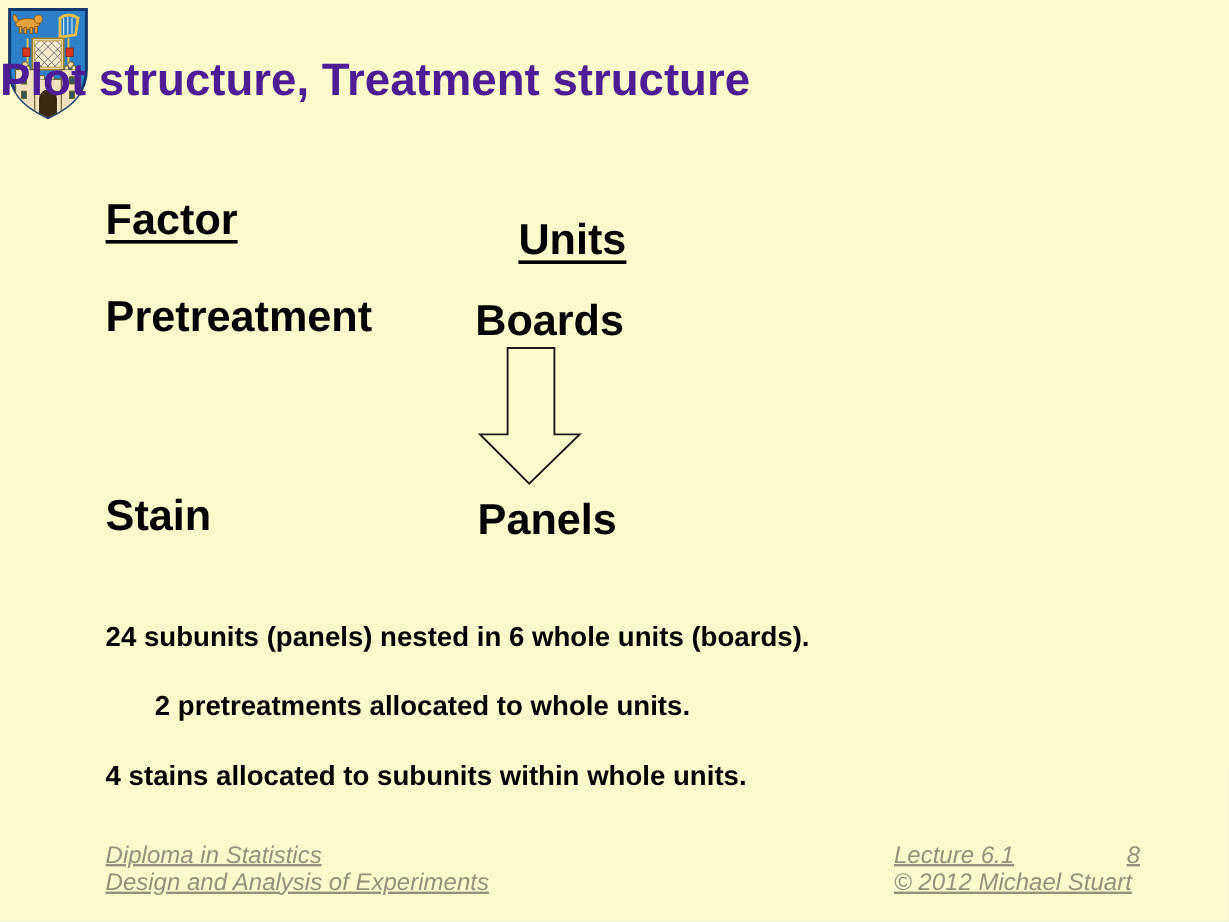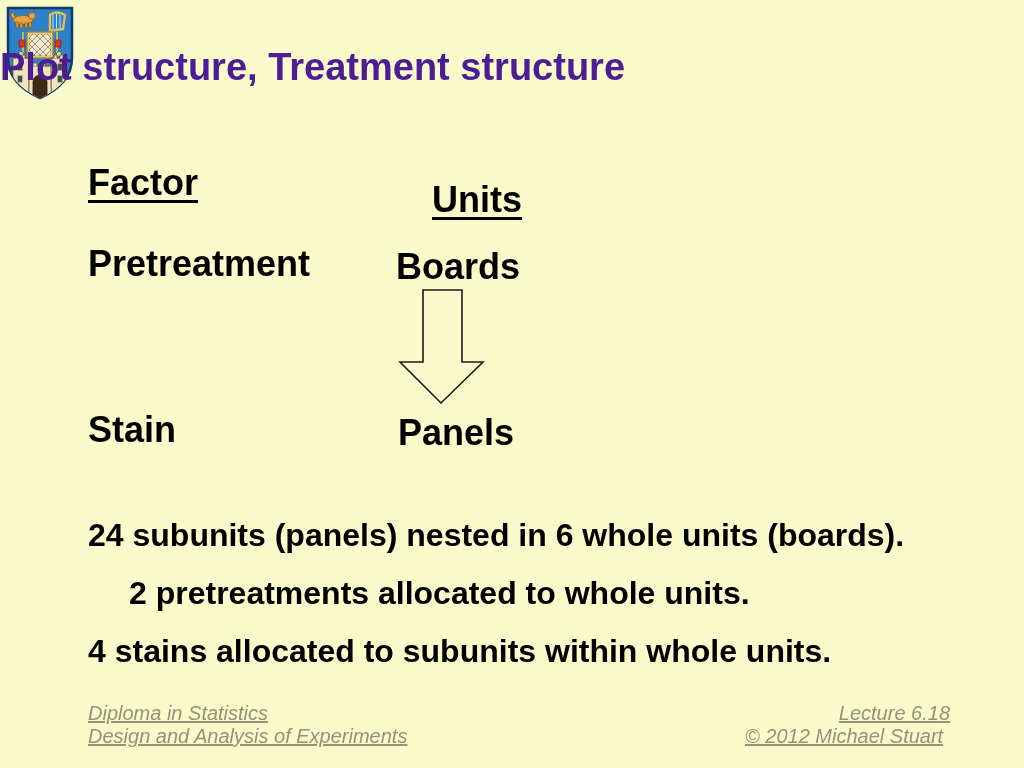--- a/index.html
+++ b/index.html
@@ -31,36 +31,36 @@
     font-weight: bold;
     color: #000;
     line-height: 1.1;
   }
   .underlined {
     text-decoration: underline;
     text-decoration-thickness: 3px;
     text-underline-offset: 5px;
   }
   .bodyline {
-    font-size: 32px;
+    font-size: 23px;
     font-weight: bold;
     color: #000;
     line-height: 1.1;
   }
   .footer {
     font-size: 20px;
     font-style: italic;
     color: #93937C;
     line-height: 23px;
     text-decoration: underline;
   }
   .footer-right-row1 {
     left: 745px; top: 702px; width: 205px;
     display: flex;
-    justify-content: flex-end;
+    justify-content: space-between;
   }
   .crest-box { left: 4px; top: 4px; }
 </style>
 </head>
 <body>
 
 <div class="slide">
 
   <div class="abs crest-box">
     <svg width="72" height="98" viewBox="0 0 72 98">

